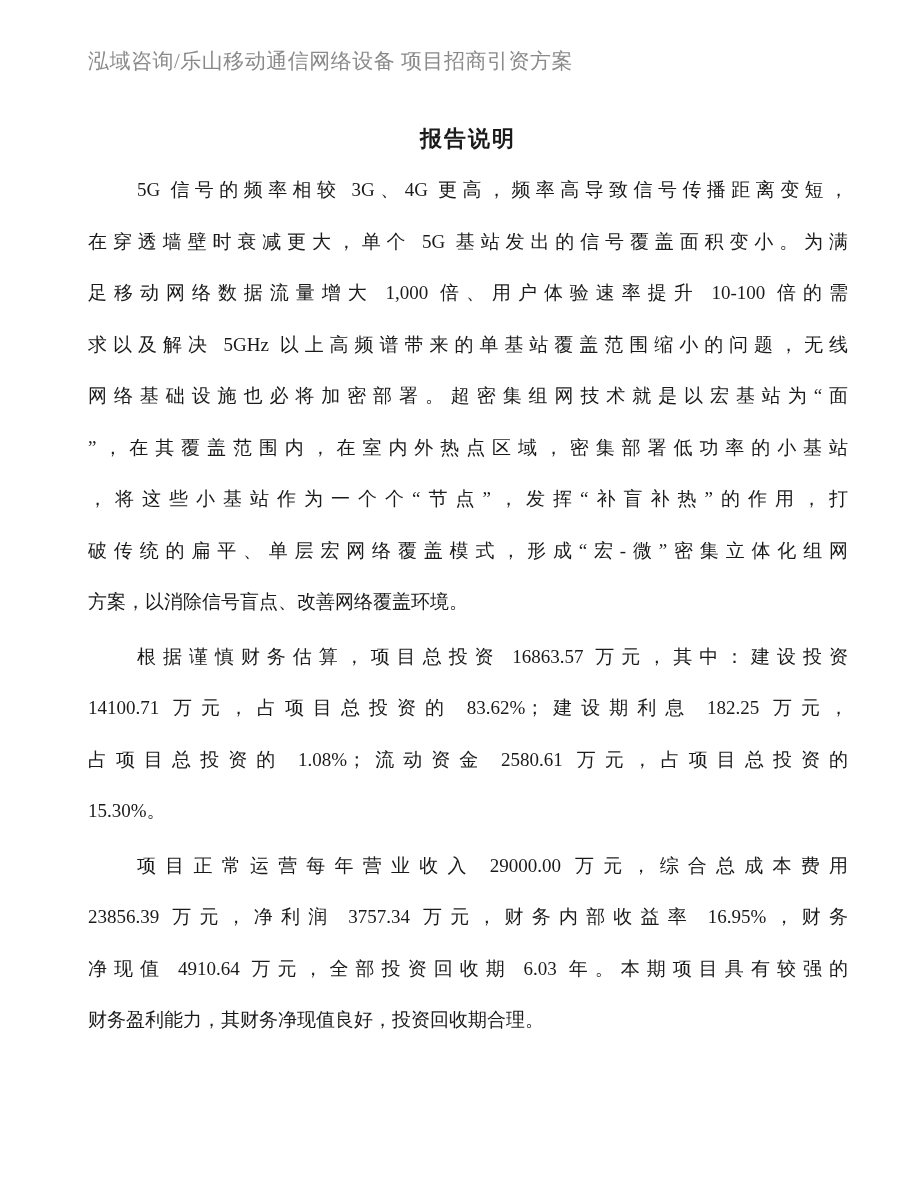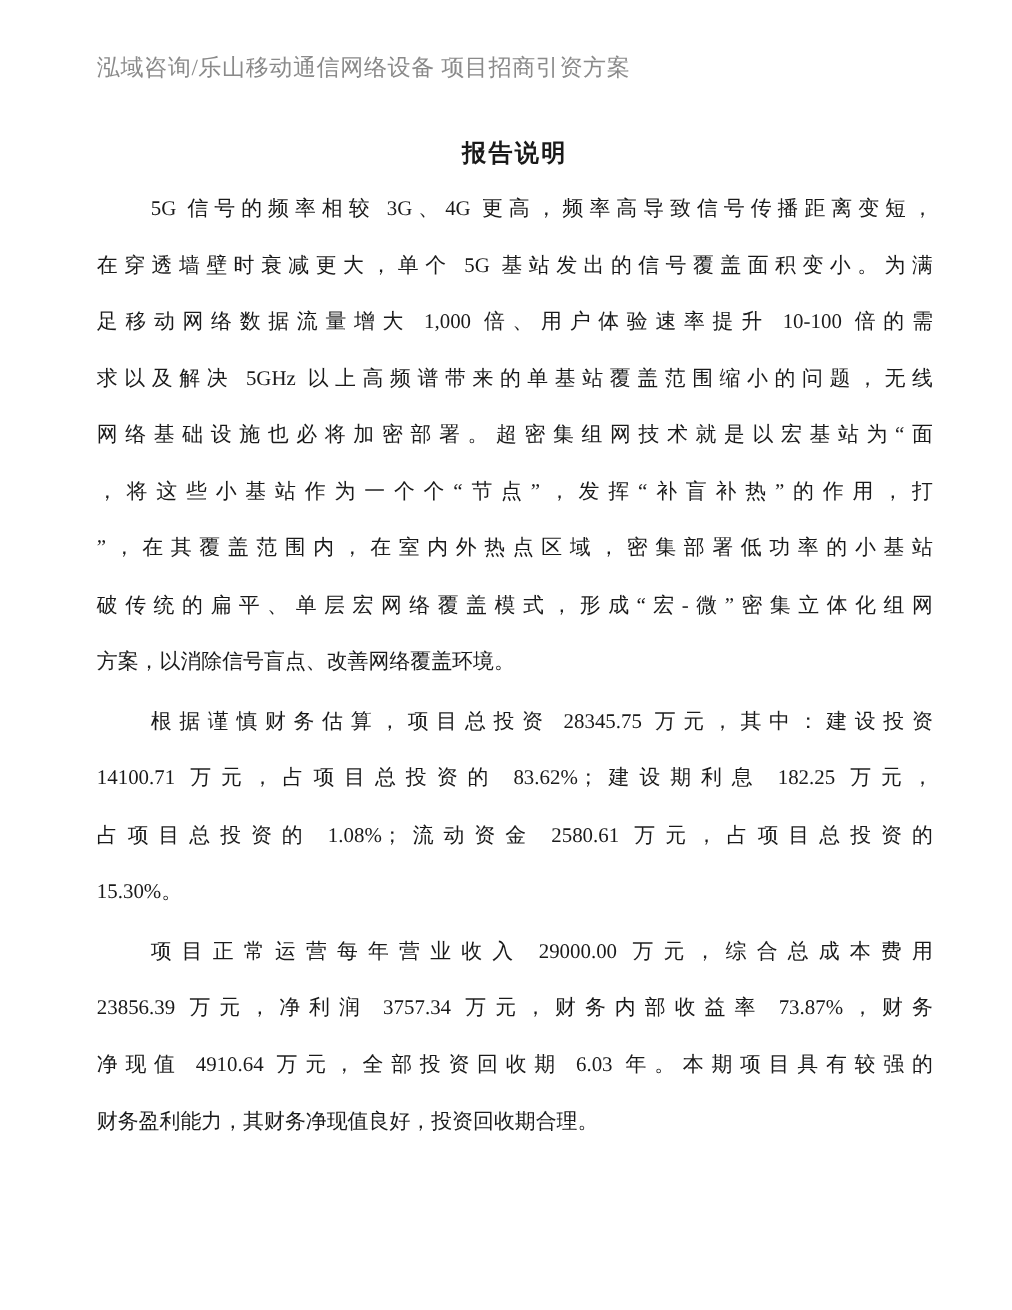--- a/index.html
+++ b/index.html
@@ -68,34 +68,34 @@
   <h1 class="doc-title">报告说明</h1>
 
   <div class="doc-body">
 
     <div class="para">
       <div class="line indent">5G 信号的频率相较 3G、4G 更高，频率高导致信号传播距离变短，</div>
       <div class="line">在穿透墙壁时衰减更大，单个 5G 基站发出的信号覆盖面积变小。为满</div>
       <div class="line">足移动网络数据流量增大 1,000 倍、用户体验速率提升 10-100 倍的需</div>
       <div class="line">求以及解决 5GHz 以上高频谱带来的单基站覆盖范围缩小的问题，无线</div>
       <div class="line">网络基础设施也必将加密部署。超密集组网技术就是以宏基站为“面</div>
+      <div class="line">”，在其覆盖范围内，在室内外热点区域，密集部署低功率的小基站</div>
       <div class="line">，将这些小基站作为一个个“节点”，发挥“补盲补热”的作用，打</div>
-      <div class="line">”，在其覆盖范围内，在室内外热点区域，密集部署低功率的小基站</div>
       <div class="line">破传统的扁平、单层宏网络覆盖模式，形成“宏-微”密集立体化组网</div>
       <div class="line last">方案，以消除信号盲点、改善网络覆盖环境。</div>
     </div>
 
     <div class="para">
-      <div class="line indent">根据谨慎财务估算，项目总投资 28345.75 万元，其中：建设投资</div>
+      <div class="line indent">根据谨慎财务估算，项目总投资 16863.57 万元，其中：建设投资</div>
       <div class="line">14100.71 万元，占项目总投资的 83.62%；建设期利息 182.25 万元，</div>
       <div class="line">占项目总投资的 1.08%；流动资金 2580.61 万元，占项目总投资的</div>
       <div class="line last">15.30%。</div>
     </div>
 
     <div class="para">
       <div class="line indent">项目正常运营每年营业收入 29000.00 万元，综合总成本费用</div>
-      <div class="line">23856.39 万元，净利润 3757.34 万元，财务内部收益率 73.87%，财务</div>
+      <div class="line">23856.39 万元，净利润 3757.34 万元，财务内部收益率 16.95%，财务</div>
       <div class="line">净现值 4910.64 万元，全部投资回收期 6.03 年。本期项目具有较强的</div>
       <div class="line last">财务盈利能力，其财务净现值良好，投资回收期合理。</div>
     </div>
 
   </div>
 </div>
 
 </body></html>

